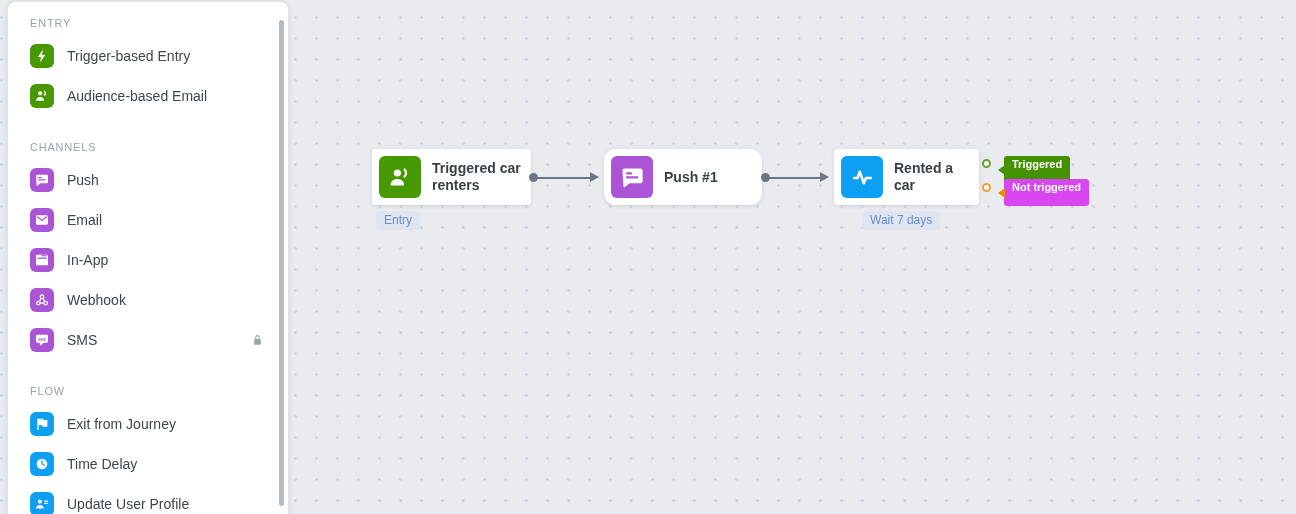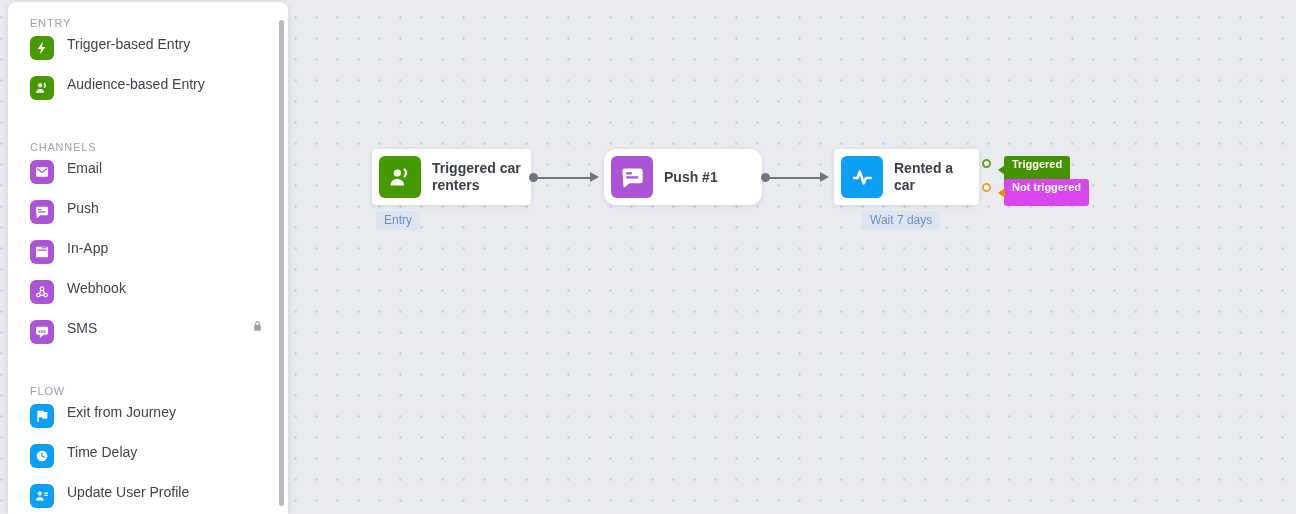--- a/index.html
+++ b/index.html
@@ -16,21 +16,21 @@
     background:#fff;border-radius:8px 8px 0 0;
     box-shadow:0 1px 6px rgba(40,50,70,.14);
     padding-top:14px;box-sizing:border-box;z-index:5;
   }
   .shead{
     padding:0 22px;margin:0 0 6px;height:14px;line-height:14px;
     font-size:11px;letter-spacing:.8px;color:#99a1ac;font-weight:400;
   }
   .shead.later{margin-top:24px;}
   .srow{
-    display:flex;align-items:flex-start;height:40px;padding:0 24px 0 22px;
+    display:flex;align-items:center;height:40px;padding:0 24px 0 22px;
     cursor:grab;
   }
   .sicon{
     width:24px;height:24px;border-radius:6px;flex:0 0 24px;
     display:flex;align-items:center;justify-content:center;
   }
   .sicon svg{display:block;}
   .green{background:#469900;}
   .purple{background:#ab55d6;}
   .blue{background:#0d9ff2;}
@@ -105,44 +105,44 @@
   </div>
 
   <div class="srow">
     <span class="sicon green">
       <svg width="16" height="16" viewBox="0 0 24 24">
         <circle cx="9.2" cy="8" r="3.2" fill="#fff"></circle>
         <path d="M3.2 18.8c0-3.4 2.7-5.4 6-5.4s6 2 6 5.4v.3h-12z" fill="#fff"></path>
         <path d="M15.6 4.9a4.2 4.2 0 0 1 0 6.2" stroke="#fff" stroke-width="2" fill="none" stroke-linecap="round"></path>
       </svg>
     </span>
-    <span class="slabel">Audience-based Entry</span>
+    <span class="slabel">Audience-based Email</span>
   </div>
 
   <div class="shead later">CHANNELS</div>
-
-  <div class="srow">
-    <span class="sicon purple">
-      <svg width="16" height="16" viewBox="0 0 24 24">
-        <rect x="3" y="5" width="18" height="14" rx="1.8" fill="#fff"></rect>
-        <path d="M4.5 6.8 12 12.8l7.5-6" stroke="#ab55d6" stroke-width="1.9" fill="none"></path>
-      </svg>
-    </span>
-    <span class="slabel">Email</span>
-  </div>
 
   <div class="srow">
     <span class="sicon purple">
       <svg width="16" height="16" viewBox="0 0 24 24">
         <path d="M3 6c0-1.1.9-2 2-2h14a2 2 0 0 1 2 2v9a2 2 0 0 1-2 2H9.3l-4 3.5c-.6.5-1.3.1-1.3-.6z" fill="#fff"></path>
         <rect x="6.3" y="7.4" width="5.2" height="2" rx=".5" fill="#ab55d6"></rect>
         <rect x="6.3" y="10.8" width="10.8" height="2" rx=".5" fill="#ab55d6"></rect>
       </svg>
     </span>
     <span class="slabel">Push</span>
+  </div>
+
+  <div class="srow">
+    <span class="sicon purple">
+      <svg width="16" height="16" viewBox="0 0 24 24">
+        <rect x="3" y="5" width="18" height="14" rx="1.8" fill="#fff"></rect>
+        <path d="M4.5 6.8 12 12.8l7.5-6" stroke="#ab55d6" stroke-width="1.9" fill="none"></path>
+      </svg>
+    </span>
+    <span class="slabel">Email</span>
   </div>
 
   <div class="srow">
     <span class="sicon purple">
       <svg width="16" height="16" viewBox="0 0 24 24">
         <rect x="3" y="4" width="18" height="16" rx="1.8" fill="#fff"></rect>
         <rect x="5" y="8.3" width="14" height="1.9" fill="#ab55d6"></rect>
         <rect x="11" y="4.8" width="8" height="1.7" fill="#ab55d6"></rect>
       </svg>
     </span>

